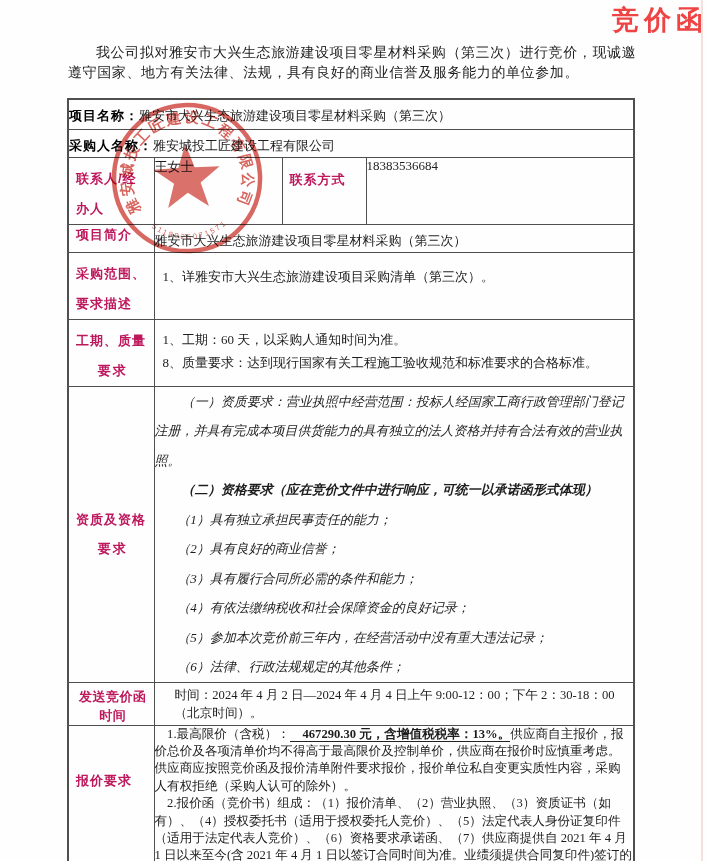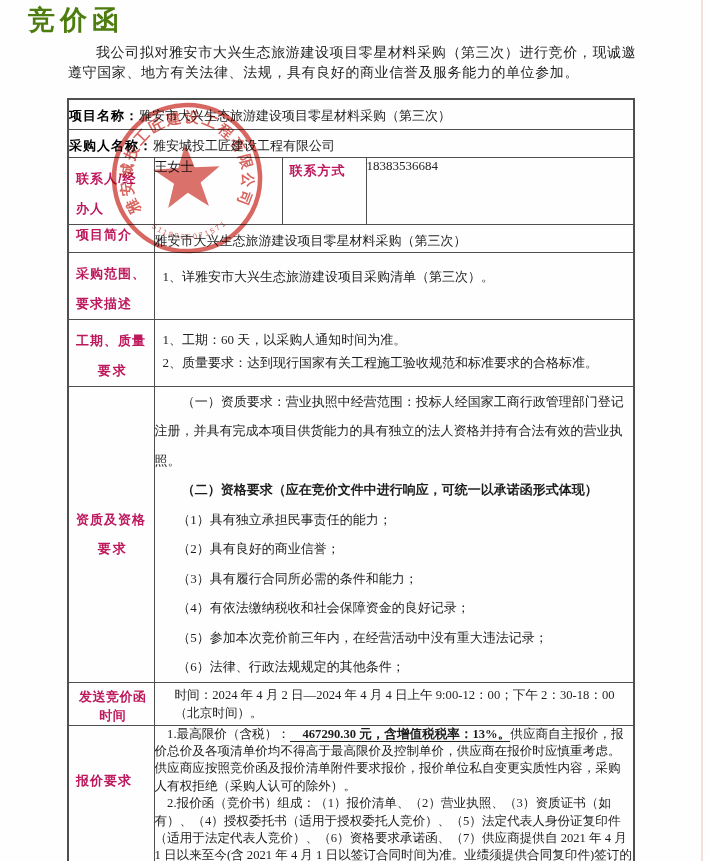--- a/index.html
+++ b/index.html
@@ -4,22 +4,22 @@
 <style>
   html,body{margin:0;padding:0;background:#ffffff;}
   .page{
     position:relative;width:709px;height:861px;background:#fefefe;
     overflow:hidden;
     font-family:"Liberation Serif", serif;
     color:#222;
   }
   .title{
     position:absolute;left:28px;top:2px;width:680px;
-    text-align:left;font-size:27px;font-weight:bold;letter-spacing:5px;
-    color:#4d7c0f;font-family:"Liberation Serif", serif;
+    text-align:right;font-size:27px;font-weight:bold;letter-spacing:5px;
+    color:#ef4444;font-family:"Liberation Serif", serif;
   }
   .intro{
     position:absolute;left:68px;top:29px;width:574px;
     font-size:14px;line-height:20px;text-indent:2em;letter-spacing:0.6px;
     color:#1d1d1d;
   }
   .doc-table{
     position:absolute;left:67px;top:98px;width:566px;
     border-collapse:collapse;table-layout:fixed;
     font-size:13px;color:#1d1d1d;
@@ -44,21 +44,21 @@
   .contact-val{padding:13px 6px 0 10px;}
   .r4 .cell-pad{padding-top:7px;}
   .lbl-lines div{line-height:30px;}
   .row-schedule .lbl-lines div:nth-child(2),
   .row-qual .lbl-lines div:nth-child(2){text-align:center;letter-spacing:2px;}
   .row-scope .content{padding:9px 8px 0 8px;line-height:30px;}
   .row-schedule .content{padding:8px 8px 0 8px;line-height:23px;}
   .row-qual td.lbl{vertical-align:middle;padding-top:0;}
   .row-qual .lbl-lines div{line-height:29px;}
   .qual-content{padding:5px 10px 0 6px;}
-  .qual-content p{margin:0;line-height:29.5px;}
+  .qual-content p{margin:0;line-height:29.5px;font-style:italic;}
   .qual-content p.ind2{text-indent:2.1em;}
   .qual-content p.ind1{text-indent:1.75em;}
   .qual-content p.bold{font-weight:bold;}
   .row-send .lbl div{line-height:19px;letter-spacing:0.5px;}
   .row-send td.lbl{padding-top:4px;text-align:center;}
   .row-send .content{padding:3px 8px 0 20px;line-height:18px;font-size:12.6px;}
   .row-quote td.lbl{padding-top:46px;}
   .quote-content{padding:4px 9px 0 7px;font-size:12.6px;line-height:17.4px;}
   .quote-content p{margin:0;text-indent:1em;}
   .uline{
@@ -103,21 +103,21 @@
       </td>
     </tr>
     <tr style="height:66px">
       <td class="lbl contact-lbl">
         <div class="lbl-lines">
               <div>联系人/经</div>
               <div>办人</div>
             </div>
       </td>
       <td class="contact-val">王女士</td>
-      <td class="lbl" style="padding-top:4px">联系方式</td>
+      <td class="lbl" style="padding-top:13px">联系方式</td>
       <td class="contact-val">18383536684</td>
     </tr>
     <tr class="r4" style="height:28px">
       <td class="lbl" style="padding-top:1px">项目简介</td>
       <td colspan="3" class="cell-pad">雅安市大兴生态旅游建设项目零星材料采购（第三次）</td>
     </tr>
     <tr class="row-scope" style="height:62px">
       <td class="lbl">
         <div class="lbl-lines">
               <div>采购范围、</div>
@@ -129,21 +129,21 @@
     <tr class="row-schedule" style="height:58px">
       <td class="lbl">
         <div class="lbl-lines">
               <div>工期、质量</div>
               <div>要求</div>
             </div>
       </td>
       <td colspan="3" class="content">
         <div>
               <div>1、工期：60 天，以采购人通知时间为准。</div>
-              <div>2、质量要求：达到现行国家有关工程施工验收规范和标准要求的合格标准。</div>
+              <div>8、质量要求：达到现行国家有关工程施工验收规范和标准要求的合格标准。</div>
             </div>
       </td>
     </tr>
     <tr class="row-qual" style="height:278px">
       <td class="lbl">
         <div class="lbl-lines">
               <div>资质及资格</div>
               <div>要求</div>
             </div>
       </td>

